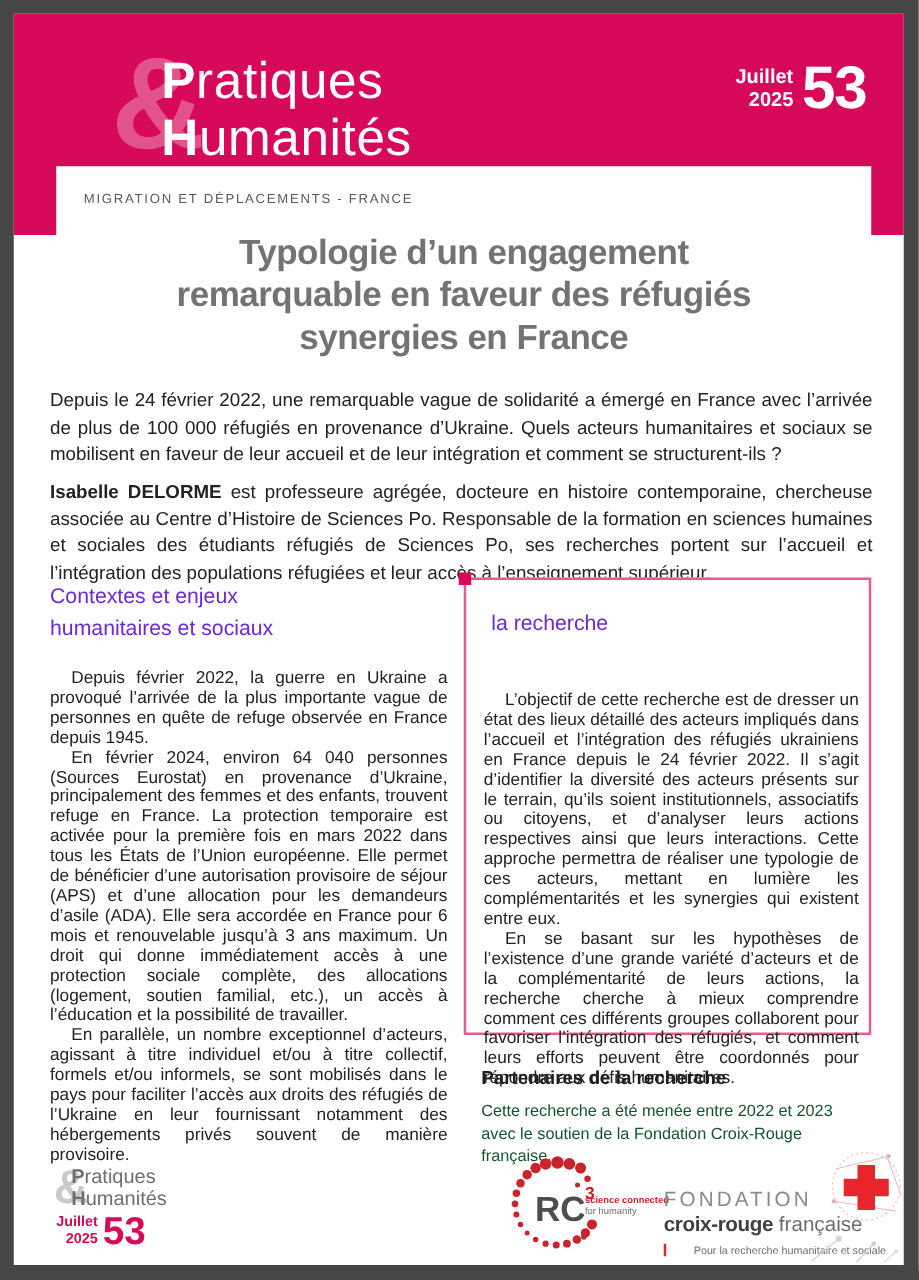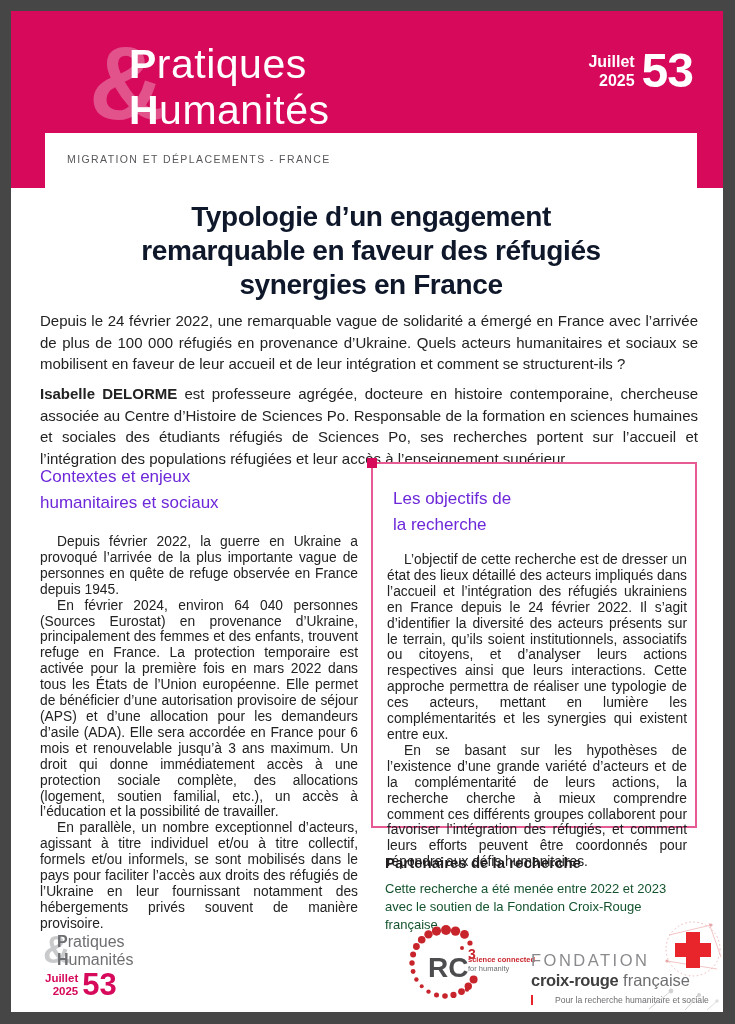--- a/index.html
+++ b/index.html
@@ -38,21 +38,21 @@
     position:absolute; left:34px; top:122px; width:652px; height:210px;
     background:#ffffff;
   }
   .category {
     position:absolute; left:22px; top:20px;
     font-size:10.5px; letter-spacing:1.4px; color:#57585c;
   }
   .title {
     position:absolute; left:0; top:52px; width:652px;
     text-align:center; font-weight:bold; font-size:28px; line-height:34px;
-    color:#0f172a; letter-spacing:-0.4px;margin-top:15px;
+    color:#737373; letter-spacing:-0.4px;
   }
   .title span { display:block; }
   
   .intro {
     position:absolute; left:29px; top:299px; width:658px;
     font-size:15px; line-height:21.5px; color:#222; text-align:justify;
   }
   .bio {
     position:absolute; left:29px; top:372px; width:658px;
     font-size:15px; line-height:21.5px; color:#222; text-align:justify;
@@ -146,21 +146,20 @@
     <div class="body">
       <p>Depuis février 2022, la guerre en Ukraine a provoqué l’arrivée de la plus importante vague de personnes en quête de refuge observée en France depuis 1945.</p>
       <p>En février 2024, environ 64 040 personnes (Sources Eurostat) en provenance d’Ukraine, principalement des femmes et des enfants, trouvent refuge en France. La protection temporaire est activée pour la première fois en mars 2022 dans tous les États de l’Union européenne. Elle permet de bénéficier d’une autorisation provisoire de séjour (APS) et d’une allocation pour les demandeurs d’asile (ADA). Elle sera accordée en France pour 6 mois et renouvelable jusqu’à 3 ans maximum. Un droit qui donne immédiatement accès à une protection sociale complète, des allocations (logement, soutien familial, etc.), un accès à l’éducation et la possibilité de travailler.</p>
       <p>En parallèle, un nombre exceptionnel d’acteurs, agissant à titre individuel et/ou à titre collectif, formels et/ou informels, se sont mobilisés dans le pays pour faciliter l’accès aux droits des réfugiés de l’Ukraine en leur fournissant notamment des hébergements privés souvent de manière provisoire.</p>
     </div>
   </div>
 
   <div class="obj-box">
     <span class="box-corner"></span>
     <h2 class="col-heading">
-      <span>Les objectifs de</span>
       <span>la recherche</span>
     </h2>
     <div class="body">
       <p>L’objectif de cette recherche est de dresser un état des lieux détaillé des acteurs impliqués dans l’accueil et l’intégration des réfugiés ukrainiens en France depuis le 24 février 2022. Il s’agit d’identifier la diversité des acteurs présents sur le terrain, qu’ils soient institutionnels, associatifs ou citoyens, et d’analyser leurs actions respectives ainsi que leurs interactions. Cette approche permettra de réaliser une typologie de ces acteurs, mettant en lumière les complémentarités et les synergies qui existent entre eux.</p>
       <p>En se basant sur les hypothèses de l’existence d’une grande variété d’acteurs et de la complémentarité de leurs actions, la recherche cherche à mieux comprendre comment ces différents groupes collaborent pour favoriser l’intégration des réfugiés, et comment leurs efforts peuvent être coordonnés pour répondre aux défis humanitaires.</p>
     </div>
   </div>
 
   <div class="partners">
     <h3>Partenaires de la recherche</h3>

